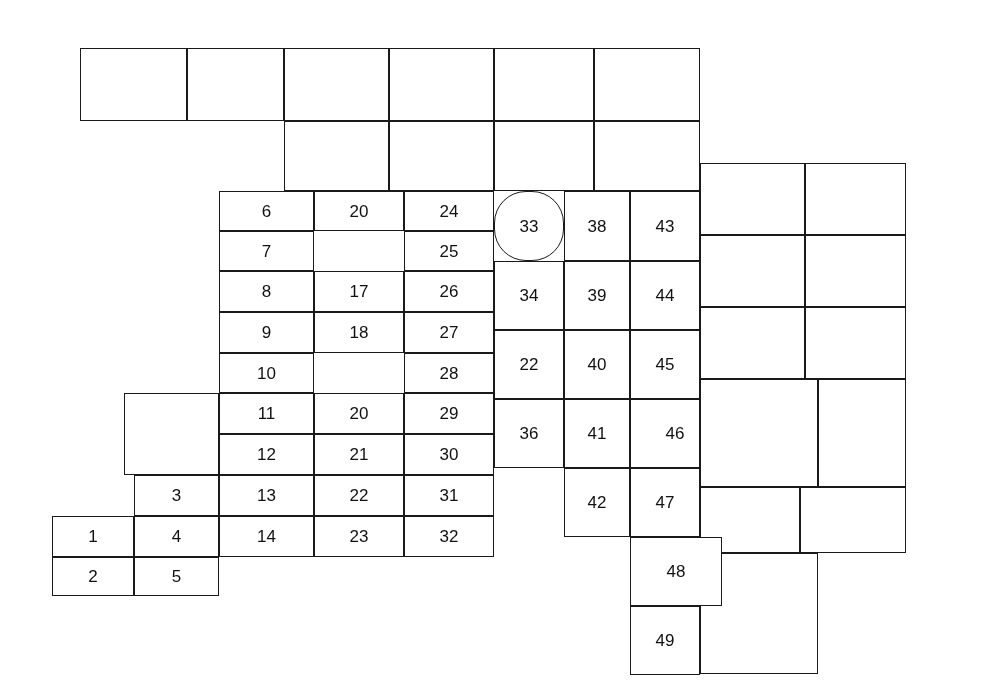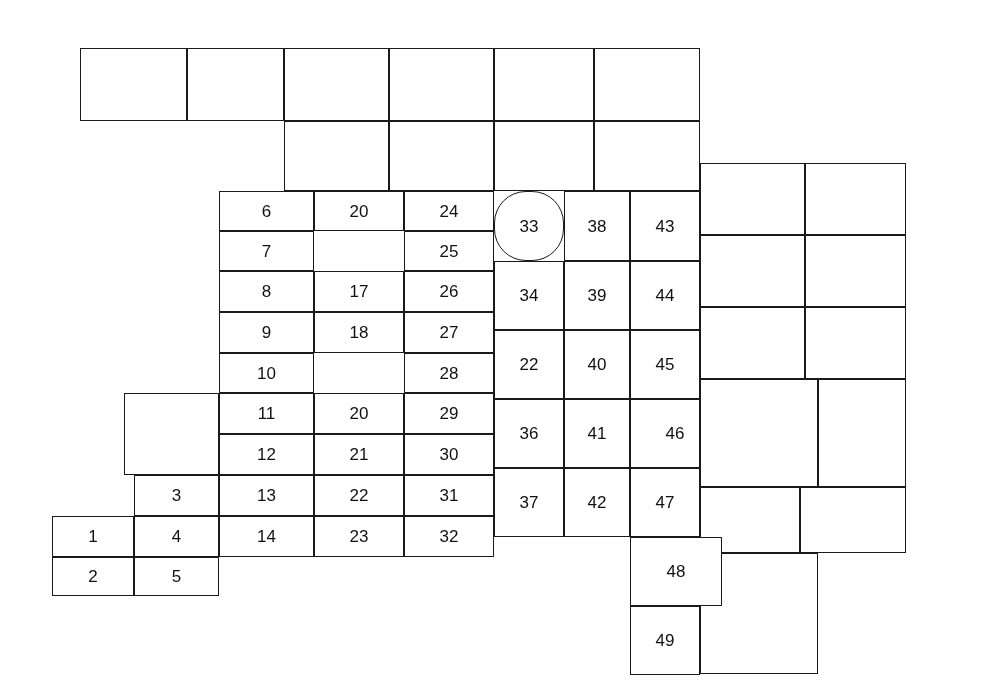--- a/index.html
+++ b/index.html
@@ -180,23 +180,20 @@
     </div>
     <div class="cell" style="left: 494px; top: 261px; width: 70px; height: 69px; border-color: rgb(26, 26, 26); background: rgb(255, 255, 255); color: rgb(17, 17, 17);">
       <span class="lbl">34</span>
     </div>
     <div class="cell" style="left: 494px; top: 330px; width: 70px; height: 69px; border-color: rgb(26, 26, 26); background: rgb(255, 255, 255); color: rgb(17, 17, 17);">
       <span class="lbl">22</span>
     </div>
     <div class="cell" style="left: 494px; top: 399px; width: 70px; height: 69px; border-color: rgb(26, 26, 26); background: rgb(255, 255, 255); color: rgb(17, 17, 17);">
       <span class="lbl">36</span>
     </div>
-    <div class="cell" style="left: 494px; top: 468px; width: 70px; height: 69px; border-color: rgb(26, 26, 26); background: rgb(255, 255, 255); color: rgb(17, 17, 17);">
-      <span class="lbl">37</span>
-    </div>
     <div class="cell" style="left: 564px; top: 191px; width: 66px; height: 70px; border-color: rgb(26, 26, 26); background: rgb(255, 255, 255); color: rgb(17, 17, 17);">
       <span class="lbl">38</span>
     </div>
     <div class="cell" style="left: 564px; top: 261px; width: 66px; height: 69px; border-color: rgb(26, 26, 26); background: rgb(255, 255, 255); color: rgb(17, 17, 17);">
       <span class="lbl">39</span>
     </div>
     <div class="cell" style="left: 564px; top: 330px; width: 66px; height: 69px; border-color: rgb(26, 26, 26); background: rgb(255, 255, 255); color: rgb(17, 17, 17);">
       <span class="lbl">40</span>
     </div>
     <div class="cell" style="left: 564px; top: 399px; width: 66px; height: 69px; border-color: rgb(26, 26, 26); background: rgb(255, 255, 255); color: rgb(17, 17, 17);">

